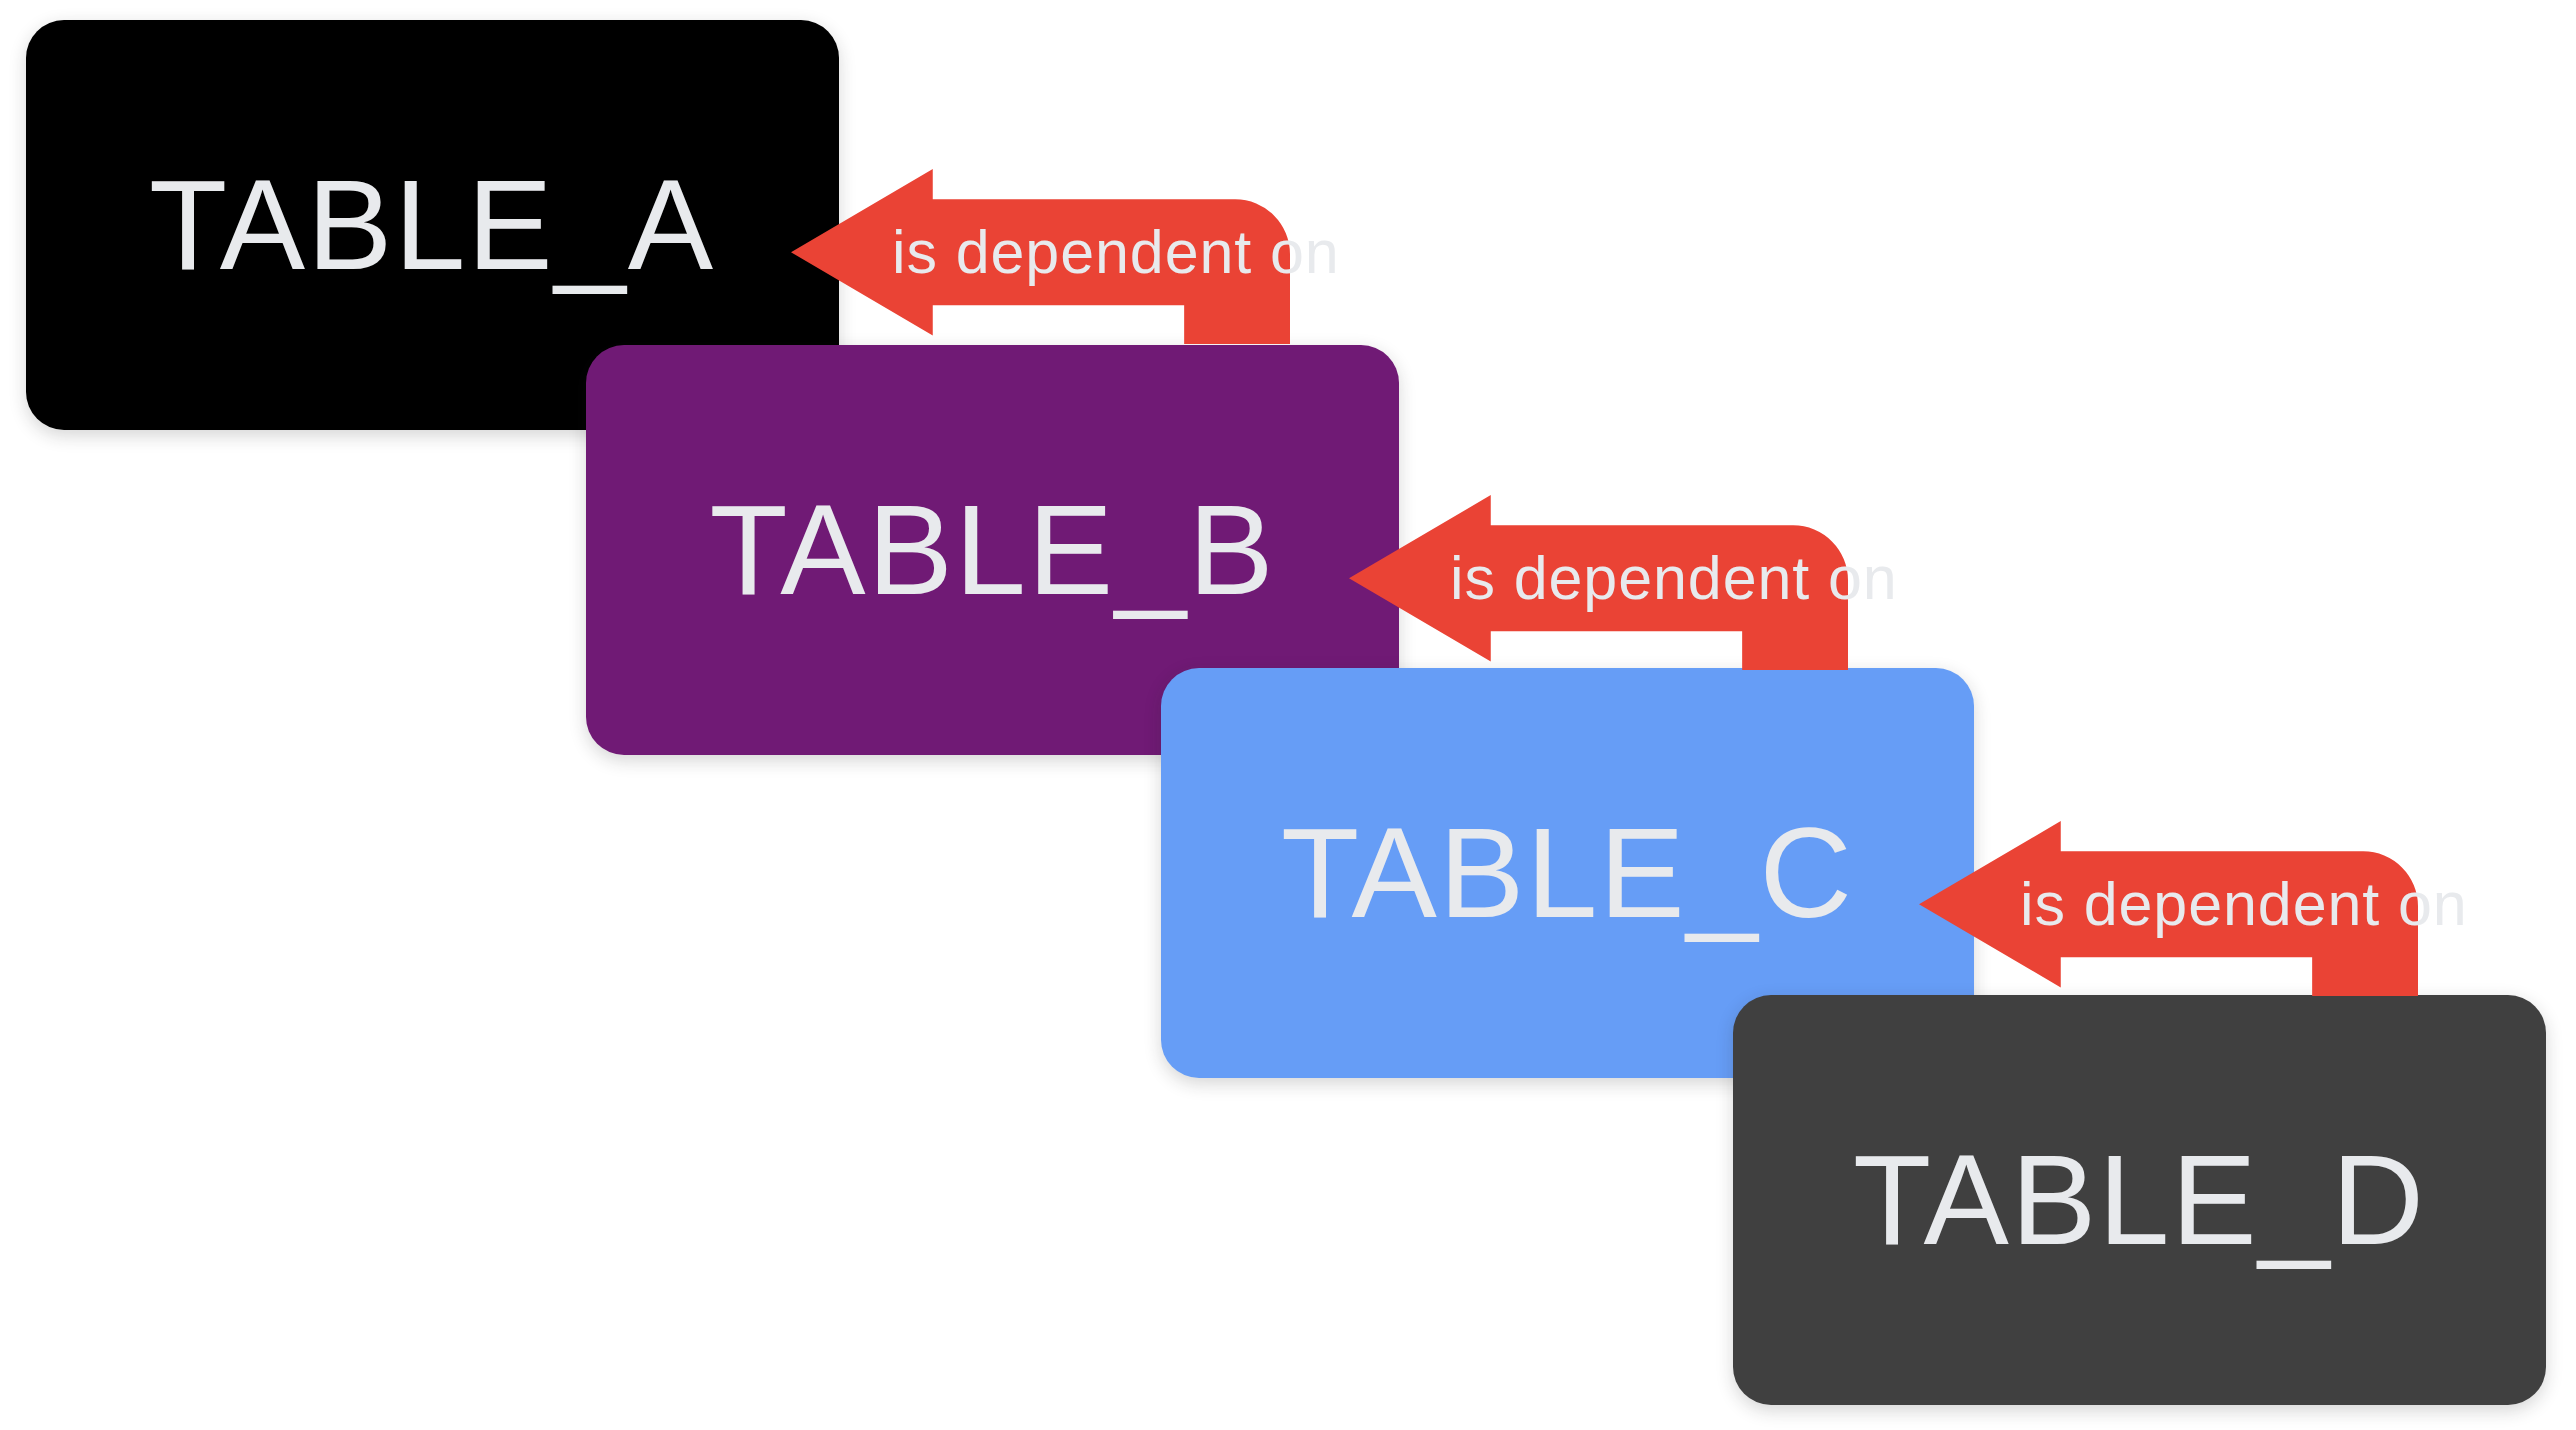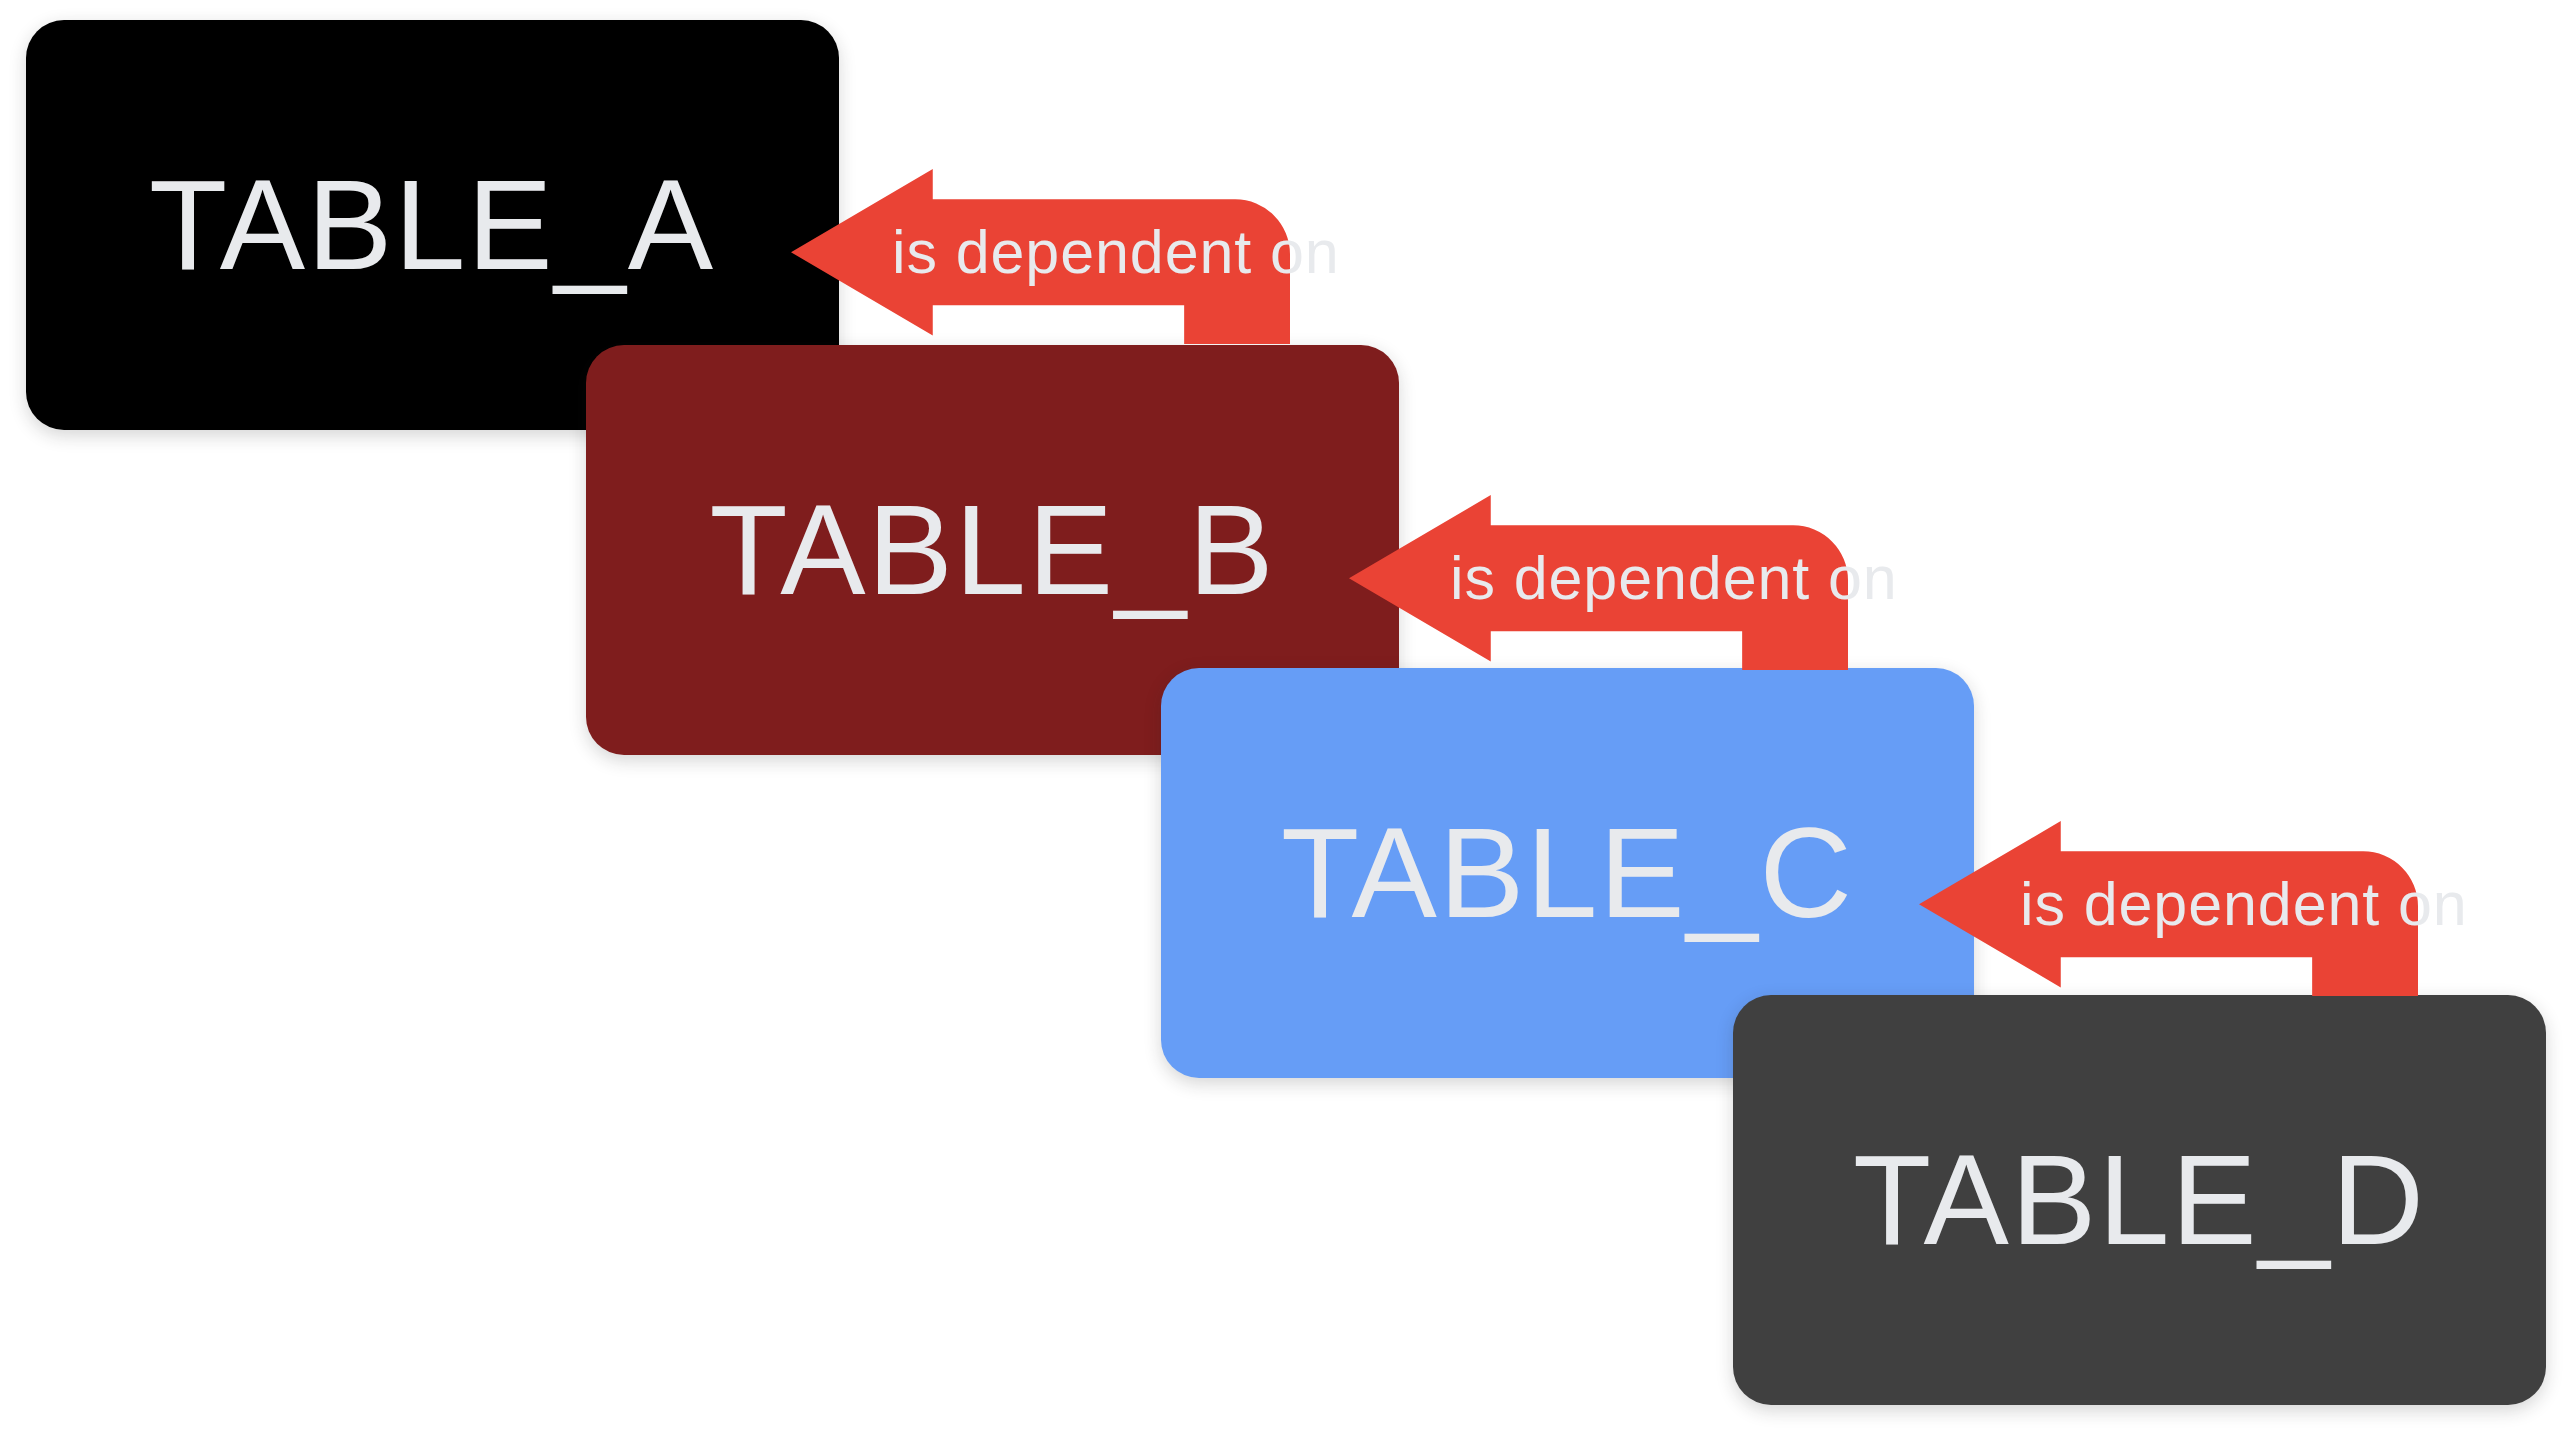--- a/index.html
+++ b/index.html
@@ -54,21 +54,21 @@
 </style>
 </head>
 <body>
 
 <div class="canvas">
 
   <div class="table-node" id="node-a" style="background-color: #000000;">
     <span class="table-label" style="color: rgb(232, 234, 237);">TABLE_A</span>
   </div>
 
-  <div class="table-node" id="node-b" style="background-color: #7f1d1d;">
+  <div class="table-node" id="node-b" style="background-color: #701a75;">
     <span class="table-label" style="color: rgb(232, 234, 237);">TABLE_B</span>
   </div>
 
   <div class="table-node" id="node-c" style="background-color: rgb(102, 157, 246);">
     <span class="table-label" style="color: rgb(232, 234, 237);">TABLE_C</span>
   </div>
 
   <div class="table-node" id="node-d" style="background-color: #404040;">
     <span class="table-label" style="color: rgb(232, 234, 237);">TABLE_D</span>
   </div>

